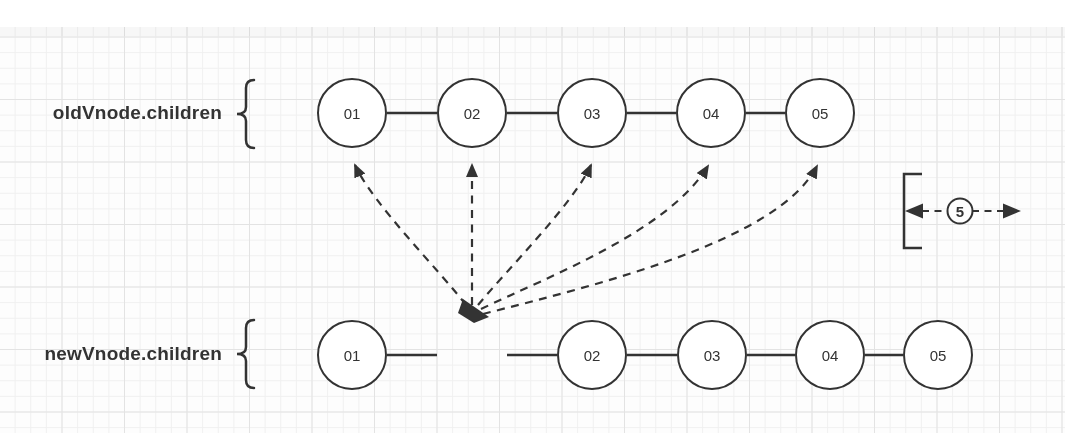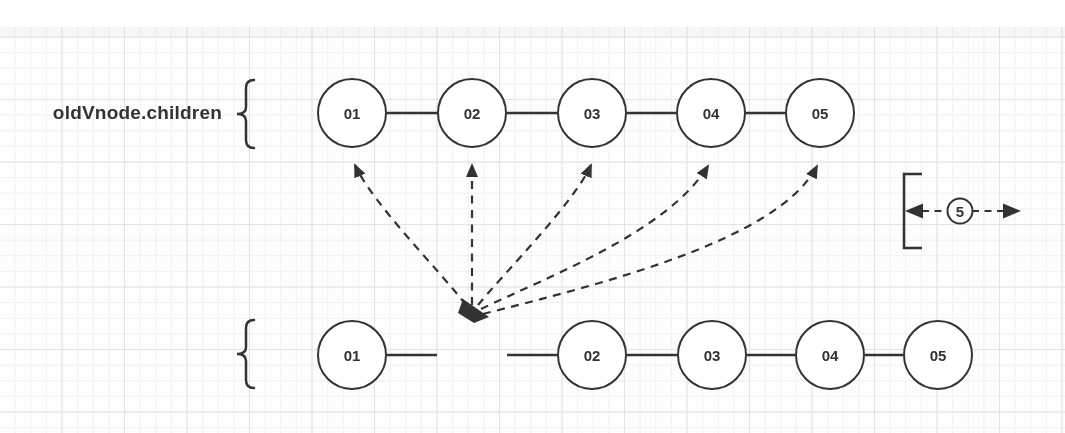--- a/index.html
+++ b/index.html
@@ -49,21 +49,21 @@
     height: 70px;
     box-sizing: border-box;
     border: 2.5px solid #333333;
     border-radius: 50%;
     background: #ffffff;
     transform: translate(-50%, -50%);
     display: flex;
     align-items: center;
     justify-content: center;
     font-size: 15px;
-    font-weight: bold;
+    font-weight: normal;
     color: #333333;
     z-index: 1;
   }
 
   .overlay {
     position: absolute;
     inset: 0;
     z-index: 2;
     pointer-events: none;
   }
@@ -87,20 +87,21 @@
     color: #333333;
     z-index: 3;
   }
 </style>
 </head>
 <body>
 
 <div class="canvas">
 
   <div class="row-label" style="top:86px">oldVnode.children</div>
+  <div class="row-label" style="top:327px">newVnode.children</div>
 
   <div class="node" style="left:352px;top:86px">01</div>
   <div class="node" style="left:472px;top:86px">02</div>
   <div class="node" style="left:592px;top:86px">03</div>
   <div class="node" style="left:711px;top:86px">04</div>
   <div class="node" style="left:820px;top:86px">05</div>
 
   <div class="node" style="left:352px;top:328px">01</div>
   <div class="node" style="left:592px;top:328px">02</div>
   <div class="node" style="left:712px;top:328px">03</div>

